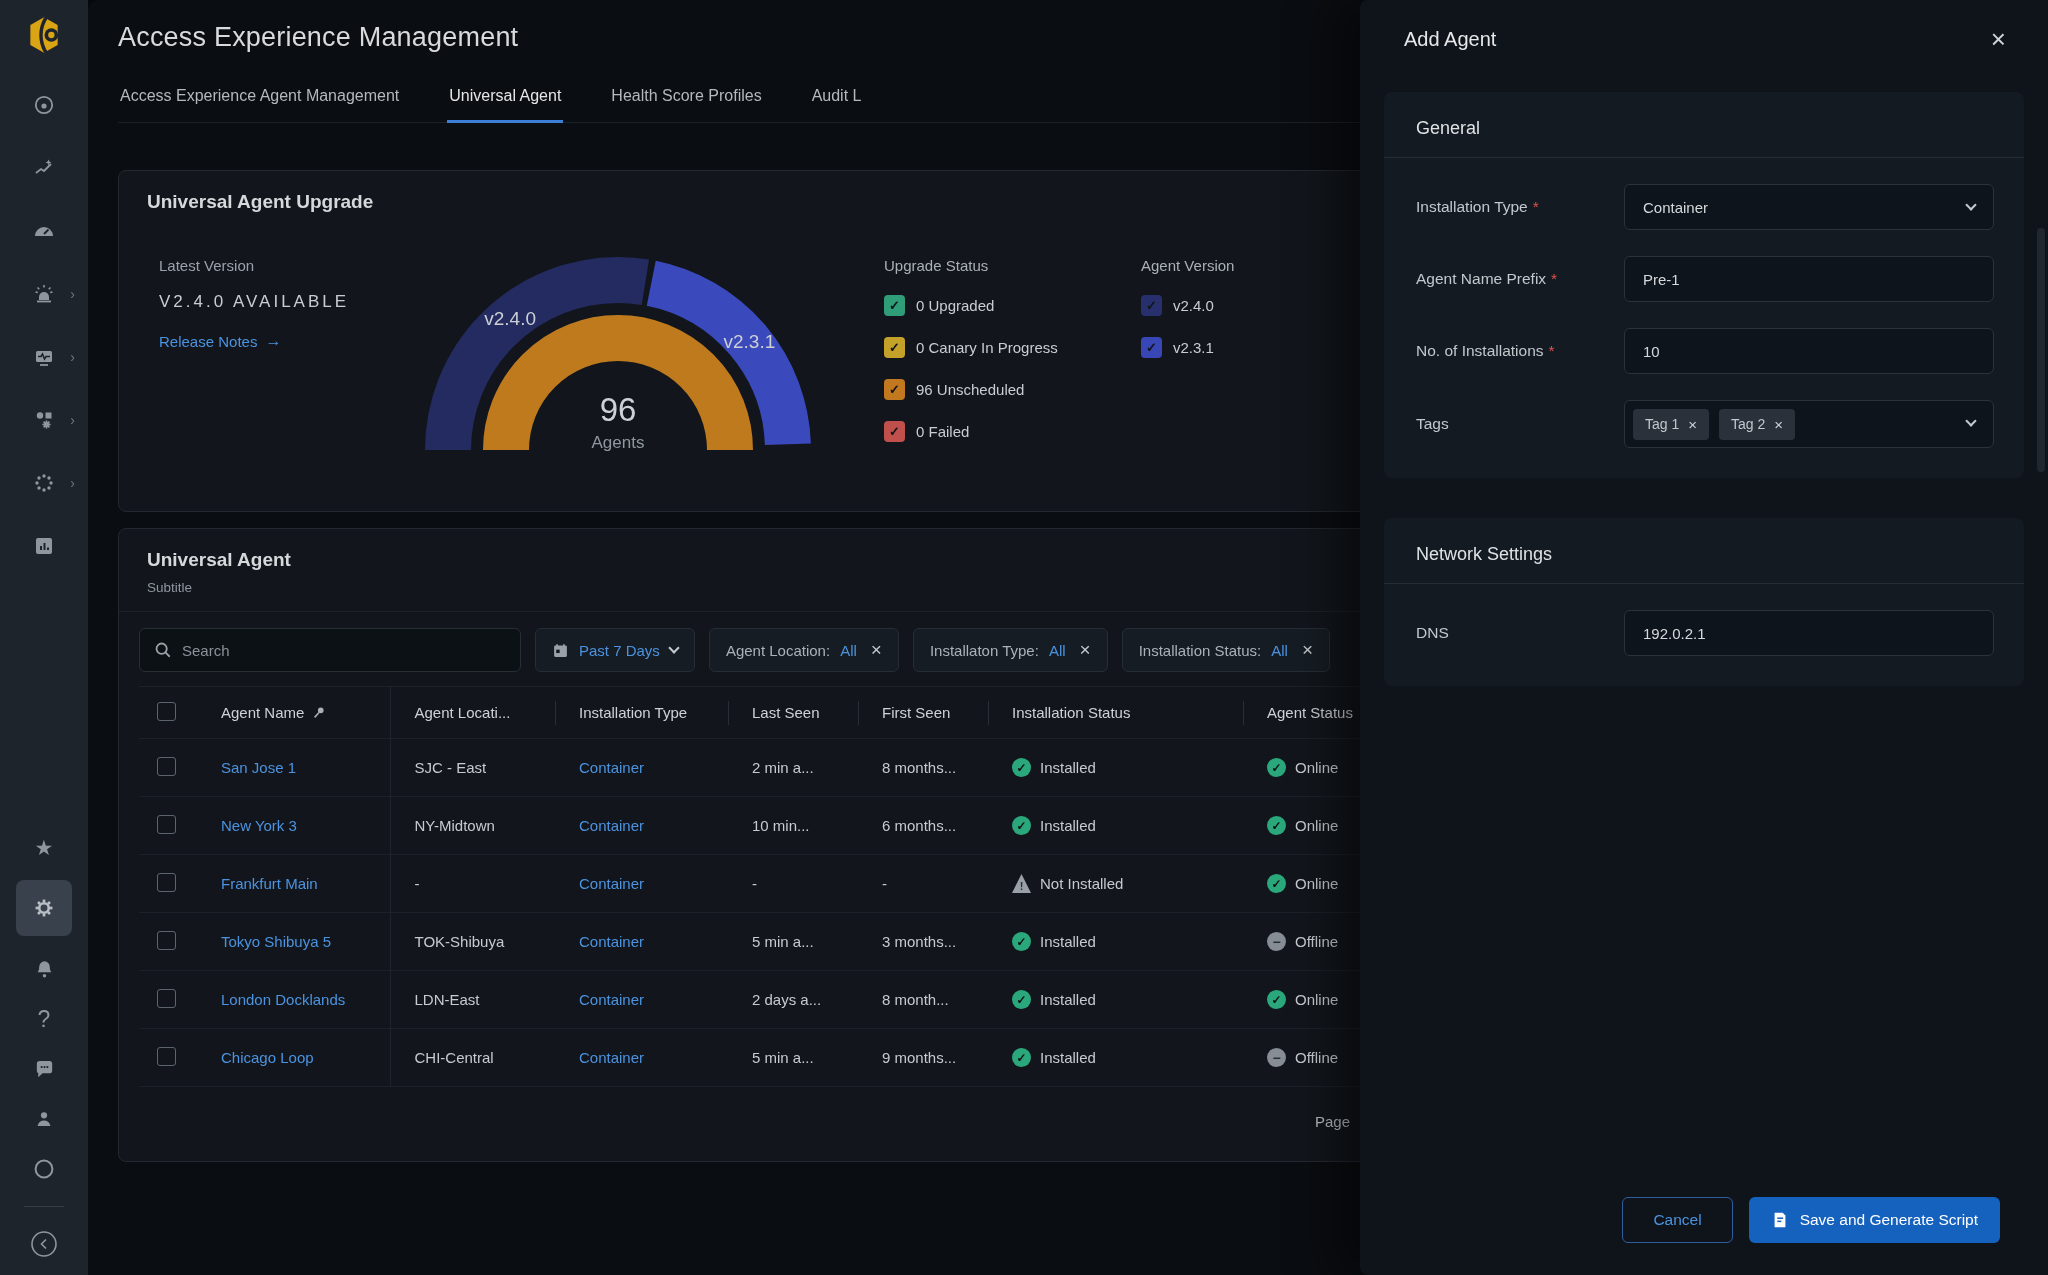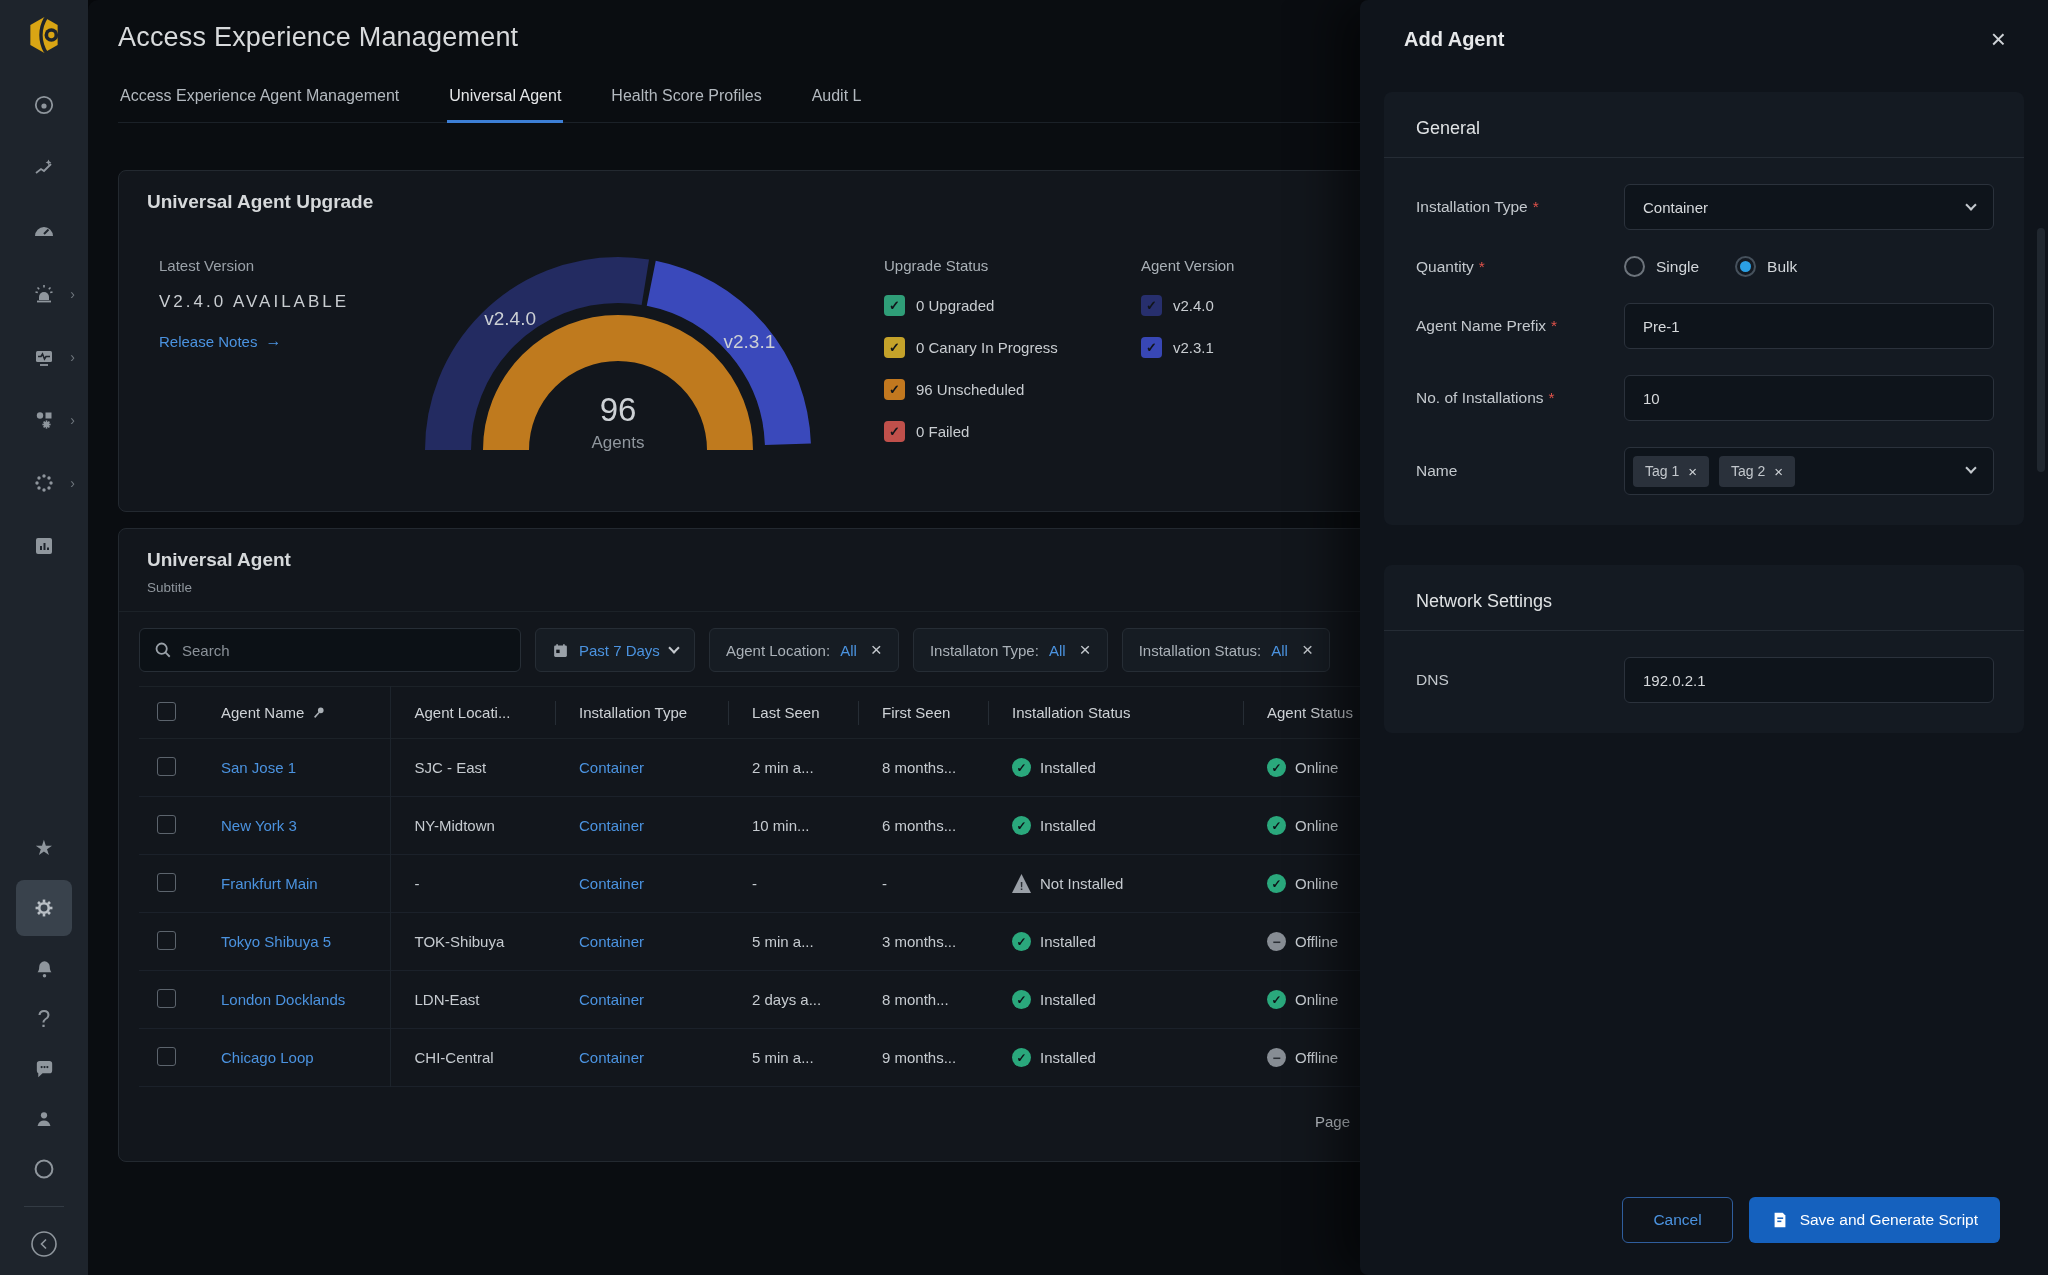--- a/index.html
+++ b/index.html
@@ -79,21 +79,21 @@
   .sico.off::after{content:"−";font-size:14px}
   .sico.warn{background:#9aa0a7;border-radius:0;clip-path:polygon(50% 0,100% 100%,0 100%);color:#2a2f35}
   .sico.warn::after{content:"!";font-size:11px;margin-top:4px}
   .pin-ico{margin-left:8px;vertical-align:-2px}
   .tfoot{position:relative;height:70px}
   .page-label{position:absolute;left:1196px;top:26px;font-size:15px;color:#b9bfc5}
 
   
   .panel{position:absolute;left:1360px;top:0;width:688px;height:1275px;background:#0f141b;box-shadow:-22px 0 48px rgba(0,0,0,.55);border-radius:8px 0 0 8px;z-index:5}
   .panel-head{display:flex;align-items:center;justify-content:space-between;padding:26px 42px 0 44px}
-  .panel-title{font-size:20px;font-weight:700;color:#e6e8ea}
+  .panel-title{font-size:20px;font-weight:400;color:#e6e8ea}
   .close-btn{background:none;border:none;color:#cfd3d7;font-size:26px;line-height:1;cursor:pointer}
   .pcard{margin:40px 24px 0;background:#141a22;border-radius:8px;padding-bottom:30px}
   .pcard h3{font-size:18px;font-weight:400;color:#dfe2e4;padding:26px 32px 18px;border-bottom:1px solid #252c35}
   .field{display:flex;align-items:center;padding:0 30px 0 32px;margin-top:26px}
   .flabel{width:208px;font-size:15.5px;color:#c3c8cd;flex:0 0 auto}
   .req{color:#e0524a;margin-left:5px}
   .fctrl{flex:1}
   .inputbox{width:100%;height:46px;background:#0e141b;border:1px solid #2b323c;border-radius:6px;color:#d6d9dc;font-size:15px;padding:0 18px;font-family:"Liberation Sans",sans-serif;outline:none}
   .selectbox{display:flex;align-items:center;justify-content:space-between;width:100%;height:46px;background:#0e141b;border:1px solid #2b323c;border-radius:6px;padding:0 18px;font-size:15px;color:#d6d9dc;cursor:pointer}
   .radio-row{display:flex;align-items:center;gap:36px}
@@ -532,42 +532,29 @@
       <div class="field">
         <div class="flabel"><span>Installation Type</span><span class="req">*</span></div>
         <div class="fctrl">
           <div class="selectbox">
             <span>Container</span>
             <span class="caret"></span>
           </div>
         </div>
       </div>
       <div class="field">
-        <div class="flabel"><span>Quantity</span><span class="req">*</span></div>
-        <div class="fctrl radio-row">
-          <label class="radio-opt">
-            <span class="radio"></span>
-            <span>Single</span>
-          </label>
-          <label class="radio-opt">
-            <span class="radio sel"></span>
-            <span>Bulk</span>
-          </label>
-        </div>
-      </div>
-      <div class="field">
         <div class="flabel"><span>Agent Name Prefix</span><span class="req">*</span></div>
         <div class="fctrl"><input class="inputbox" value="Pre-1" style=""></div>
       </div>
       <div class="field">
         <div class="flabel"><span>No. of Installations</span><span class="req">*</span></div>
         <div class="fctrl"><input class="inputbox" value="10" style=""></div>
       </div>
       <div class="field">
-        <div class="flabel"><span>Name</span></div>
+        <div class="flabel"><span>Tags</span></div>
         <div class="fctrl">
           <div class="tagsbox">
             <span class="tagchip">
                 <span>Tag 1</span>
                 <span class="x">×</span>
               </span>
             <span class="tagchip">
                 <span>Tag 2</span>
                 <span class="x">×</span>
               </span>

